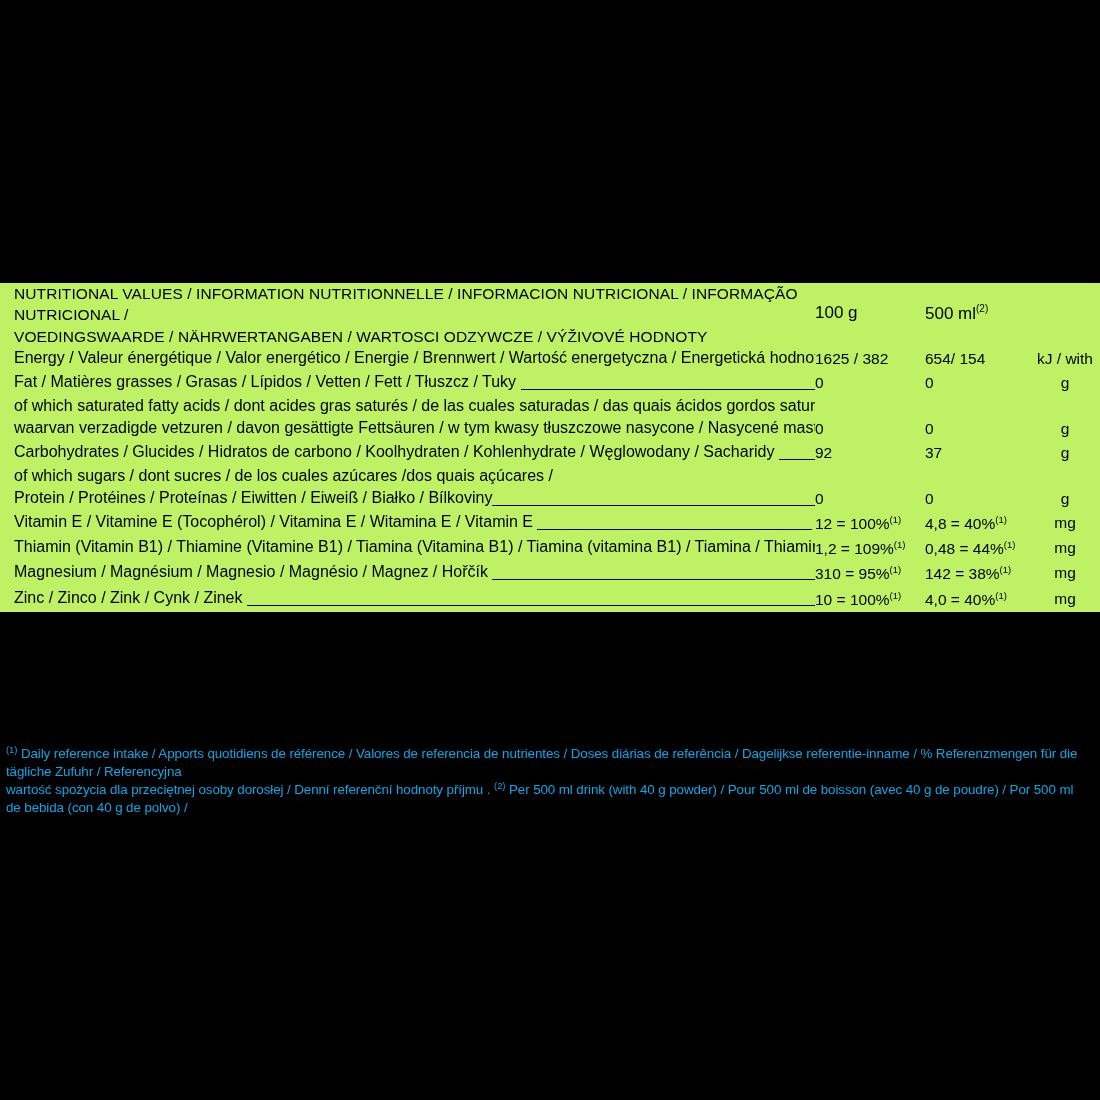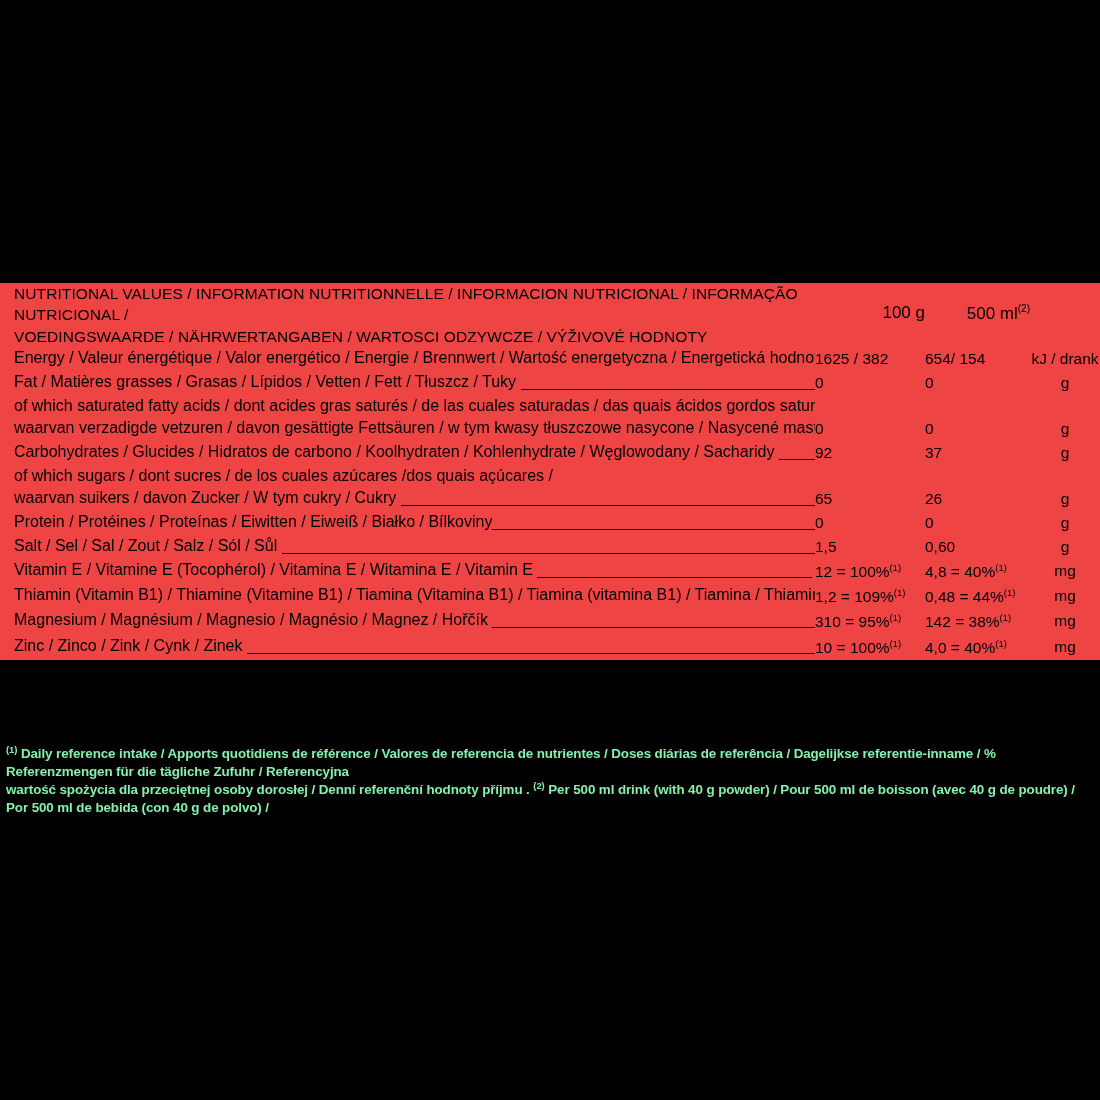--- a/index.html
+++ b/index.html
@@ -12,21 +12,21 @@
   }
   body {
     font-family: "Liberation Sans", sans-serif;
   }
 
   #panel {
     position: absolute;
     left: 0;
     top: 283px;
     width: 1100px;
-    background: #ef4444;
+    background: #bef264;
     color: #000000;
   }
 
   table.nutri {
     border-collapse: collapse;
     width: 1100px;
     table-layout: fixed;
   }
 
   table.nutri td, table.nutri th {
@@ -48,21 +48,21 @@
 
   .hdr-label {
     font-size: 15.5px;
     line-height: 1.38;
     letter-spacing: 0.1px;
     padding-left: 14px !important;
     padding-right: 8px;
   }
   .hdr-col {
     font-size: 17px;
-    text-align: right;
+    text-align: left;
     padding-top: 20px !important;
     font-weight: 400;
   }
   .hdr-col sup {
     font-size: 10px;
     vertical-align: super;
   }
 
   .label-cell {
     font-size: 16px;
@@ -107,25 +107,24 @@
   .bottom-border td {
     border-bottom: 1.5px solid #000;
   }
 
   #footnote {
     position: absolute;
     left: 0;
     top: 738px;
     width: 1085px;
     padding: 6px 8px 0 6px;
-    color: #86efac;
+    color: #0ea5e9;
     font-size: 13.4px;
     line-height: 1.30;
     letter-spacing: -0.1px;
-    font-weight: bold;
   }
   #footnote sup {
     font-size: 9.5px;
     vertical-align: super;
   }
   .fn-line { display: block; }
 </style>
 </head>
 <body>
 
@@ -145,21 +144,21 @@
         </td>
         <td class="hdr-col colsep">100 g</td>
         <td class="hdr-col colsep"><span>500 ml</span><sup>(2)</sup></td>
         <td class="hdr-col colsep"></td>
       </tr>
 
       <tr>
         <td class="label-cell"><span class="lbl">Energy / Valeur énergétique / Valor energético / Energie / Brennwert / Wartość energetyczna / Energetická hodnota</span> </td>
         <td class="num-cell colsep">1625 / 382</td>
         <td class="num-cell colsep">654/ 154</td>
-        <td class="unit-cell colsep">kJ / drank</td>
+        <td class="unit-cell colsep">kJ / with</td>
       </tr>
 
       <tr>
         <td class="label-cell"><span class="lbl">Fat / Matières grasses / Grasas / Lípidos / Vetten / Fett / Tłuszcz / Tuky</span> <span class="leader" style="width:330px"></span></td>
         <td class="num-cell colsep">0</td>
         <td class="num-cell colsep">0</td>
         <td class="unit-cell colsep">g</td>
       </tr>
 
       <tr>
@@ -183,40 +182,28 @@
         <td class="unit-cell colsep">g</td>
       </tr>
 
       <tr>
         <td class="label-cell"><span class="lbl">of which sugars / dont sucres / de los cuales azúcares /dos quais açúcares /</span></td>
         <td class="num-cell colsep"></td>
         <td class="num-cell colsep"></td>
         <td class="unit-cell colsep"></td>
       </tr>
 
-      <tr>
-        <td class="label-cell"><span class="lbl">waarvan suikers / davon Zucker / W tym cukry / Cukry</span> <span class="leader" style="width:430px"></span></td>
-        <td class="num-cell colsep">65</td>
-        <td class="num-cell colsep">26</td>
-        <td class="unit-cell colsep">g</td>
-      </tr>
 
       <tr>
         <td class="label-cell"><span class="lbl">Protein / Protéines / Proteínas / Eiwitten / Eiweiß / Białko / Bílkoviny</span><span class="leader" style="width:345px"></span></td>
         <td class="num-cell colsep">0</td>
         <td class="num-cell colsep">0</td>
         <td class="unit-cell colsep">g</td>
       </tr>
 
-      <tr>
-        <td class="label-cell"><span class="lbl">Salt / Sel / Sal / Zout / Salz / Sól / Sůl</span> <span class="leader" style="width:560px"></span></td>
-        <td class="num-cell colsep">1,5</td>
-        <td class="num-cell colsep">0,60</td>
-        <td class="unit-cell colsep">g</td>
-      </tr>
 
       <tr>
         <td class="label-cell"><span class="lbl">Vitamin E / Vitamine E (Tocophérol) / Vitamina E / Witamina E / Vitamin E</span> <span class="leader" style="width:275px"></span></td>
         <td class="num-cell colsep"><span>12 = 100%</span><sup>(1)</sup></td>
         <td class="num-cell colsep"><span>4,8 = 40%</span><sup>(1)</sup></td>
         <td class="unit-cell colsep">mg</td>
       </tr>
 
 
       <tr>

